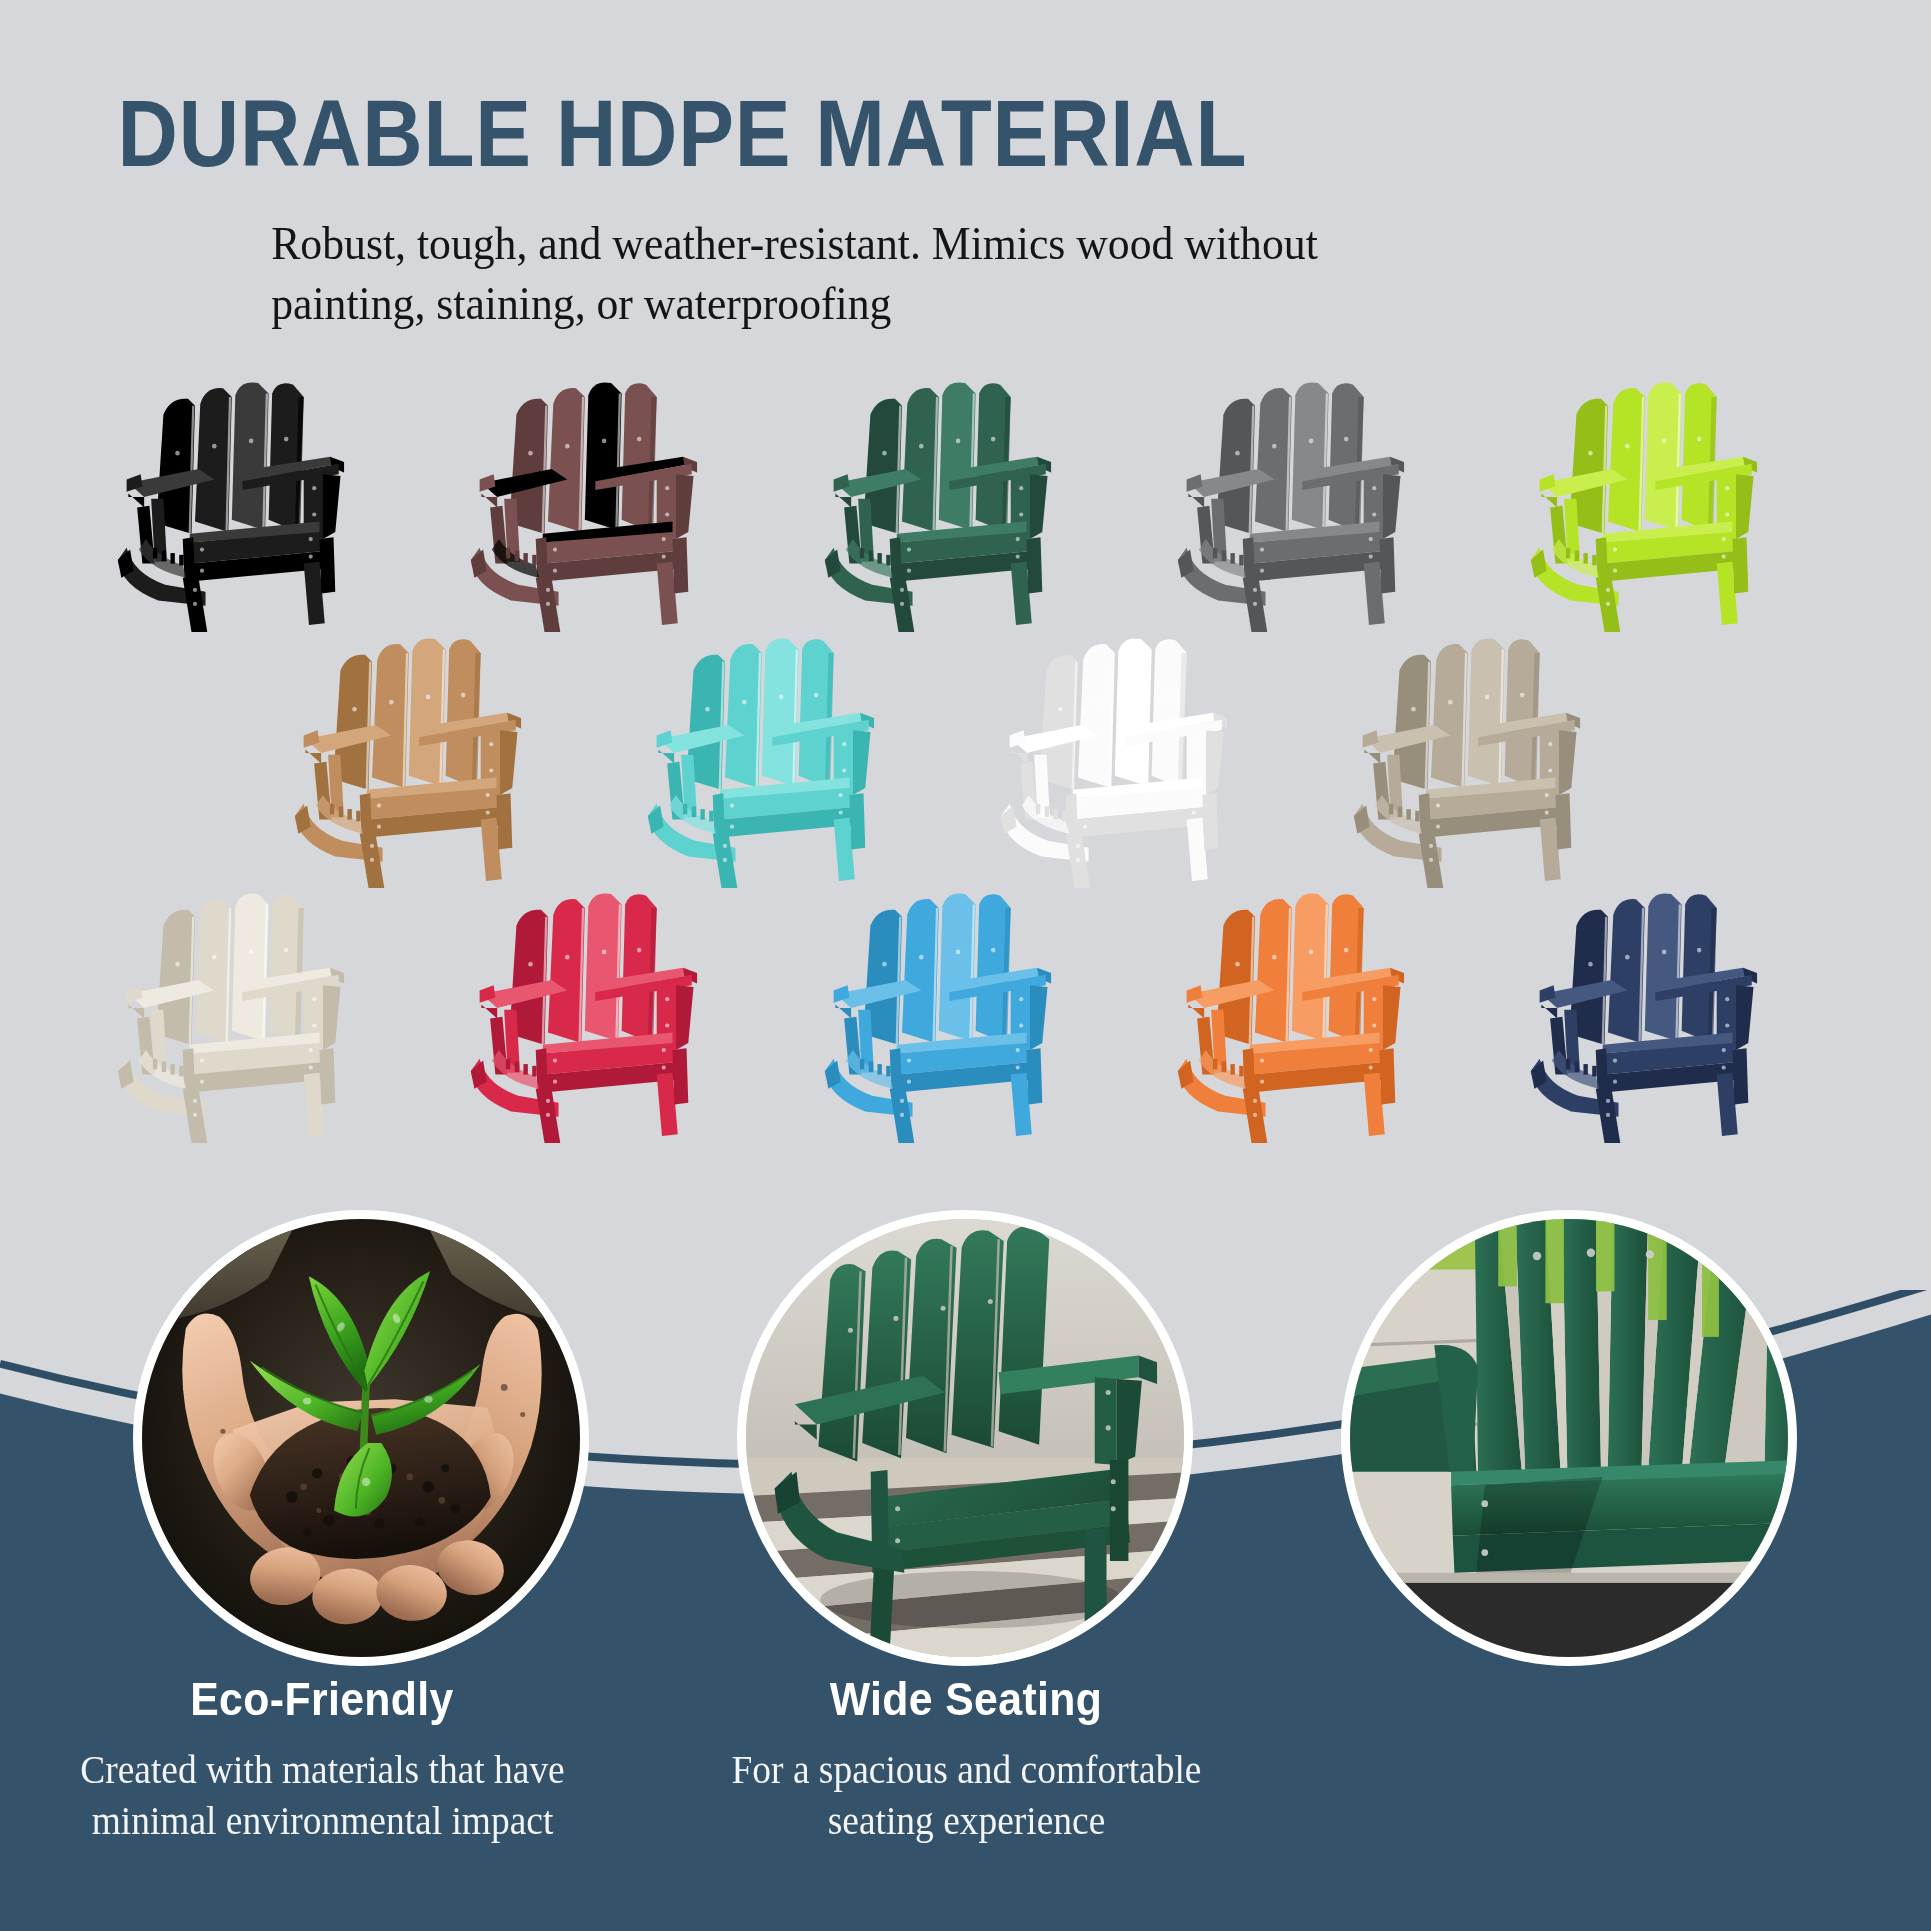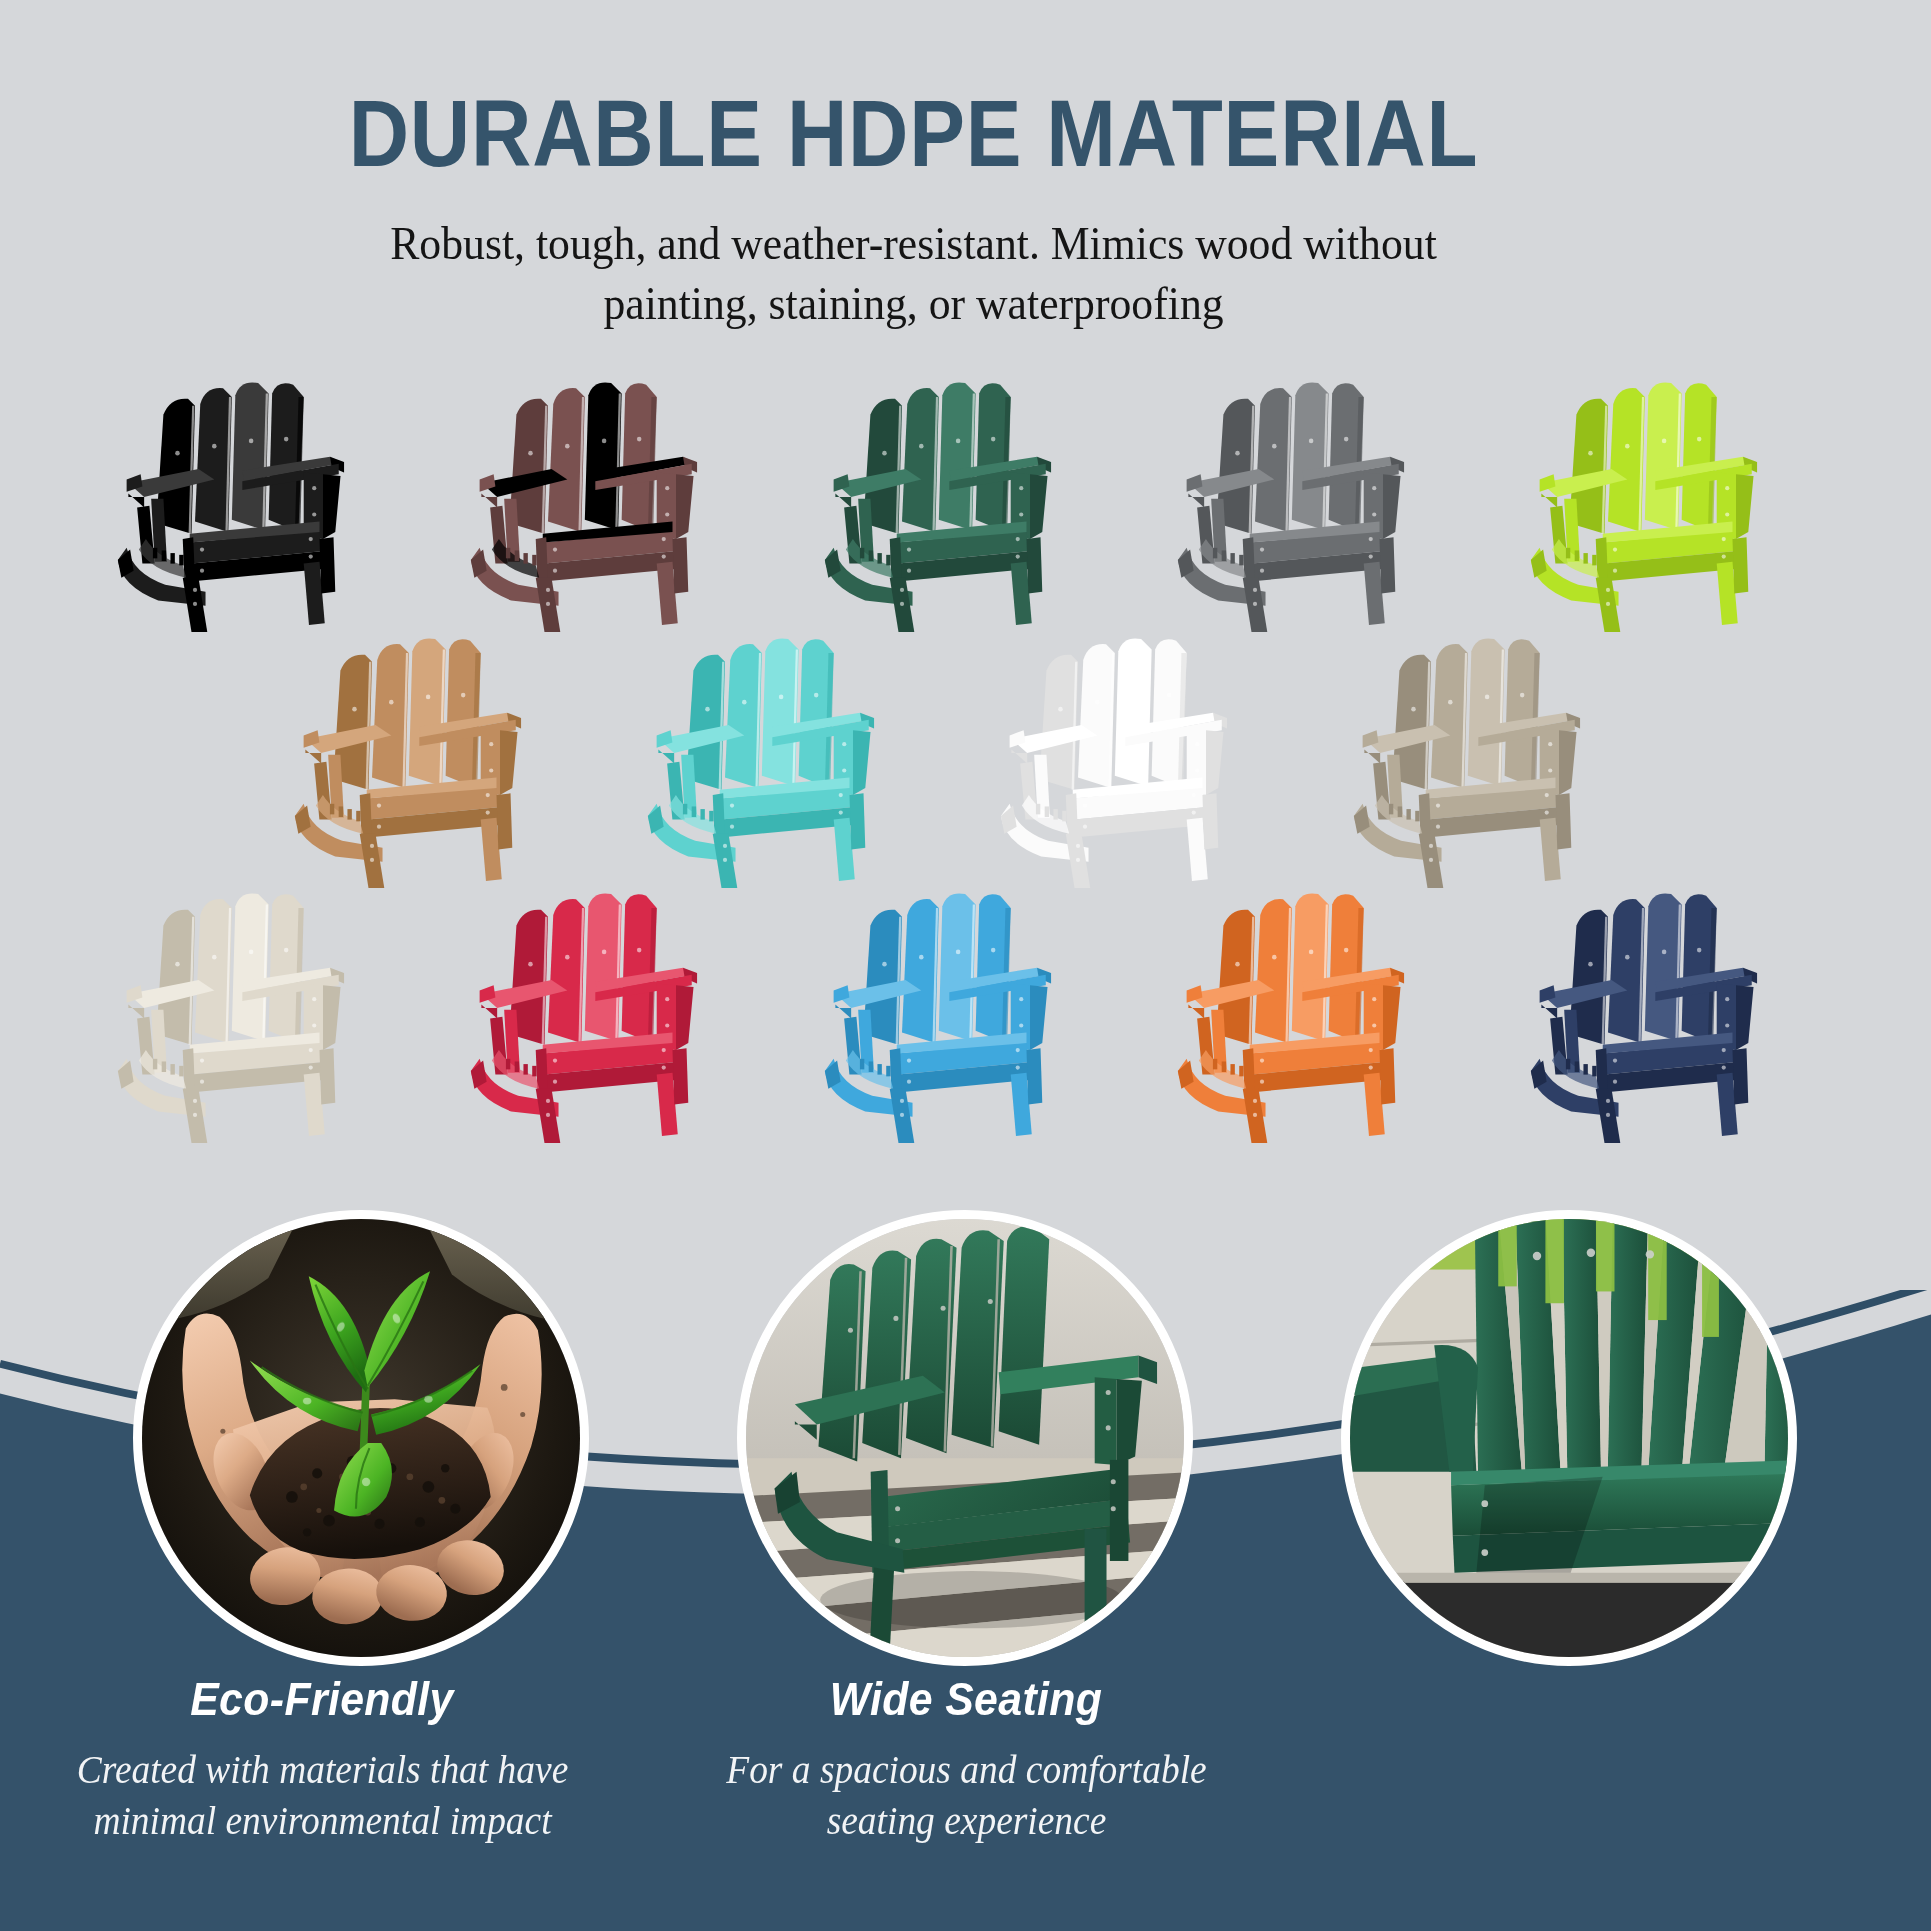--- a/index.html
+++ b/index.html
@@ -5,21 +5,21 @@
   html,body{margin:0;padding:0;}
   body{
     width:1931px;height:1931px;overflow:hidden;
     font-family:"Liberation Sans",sans-serif;
     background:#d5d7da;
     position:relative;
   }
   #stage{position:absolute;inset:0;width:1931px;height:1931px;overflow:hidden;background:#d5d7da;}
 
   
-  .header{position:absolute;left:0;top:0;width:1827px;text-align:center;}
+  .header{position:absolute;left:8px;top:0;width:1827px;text-align:left;}
   .title{
     font-family:"Liberation Sans",sans-serif;
     font-weight:bold;
     font-size:95px;
     letter-spacing:0.9px;
     color:#35546b;
     margin:0;
     padding-top:84px;
     transform:scaleX(0.88);
     line-height:1.05;
@@ -53,21 +53,21 @@
     position:absolute;width:456px;height:456px;border-radius:50%;
     border:9.7px solid #ffffff;overflow:hidden;background:#cfd1d4;
     box-sizing:border-box;
   }
   .c1{left:133px;top:0;}
   .c2{left:737px;top:0;}
   .c3{left:1341px;top:0;}
   .circ svg{display:block;width:100%;height:100%;}
 
   
-  .features{position:absolute;left:0;top:1672px;width:1931px;display:flex;font-style:italic;}
+  .features{position:absolute;left:0;top:1672px;width:1931px;display:flex;}
   .feat{width:644px;text-align:center;}
   .feat h3{
     margin:0;
     font-family:"Liberation Sans",sans-serif;
     font-weight:bold;
     font-size:46px;
     color:#ffffff;
     letter-spacing:0.4px;
     transform:scaleX(0.93);
   }

